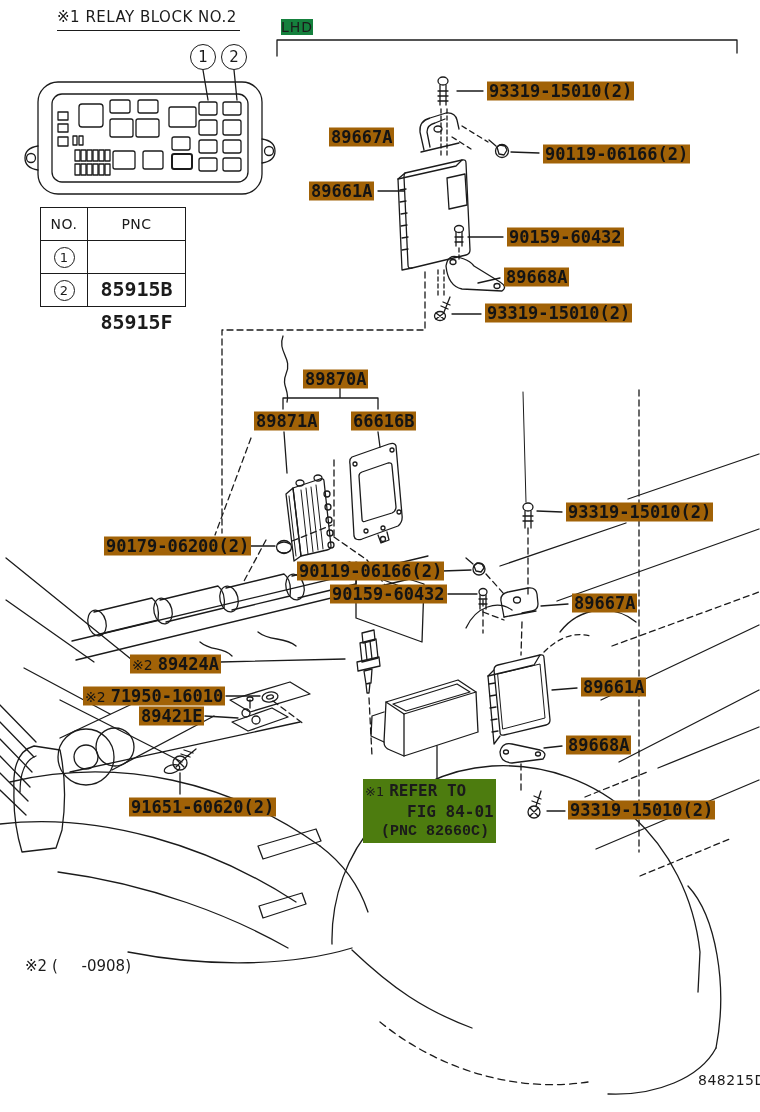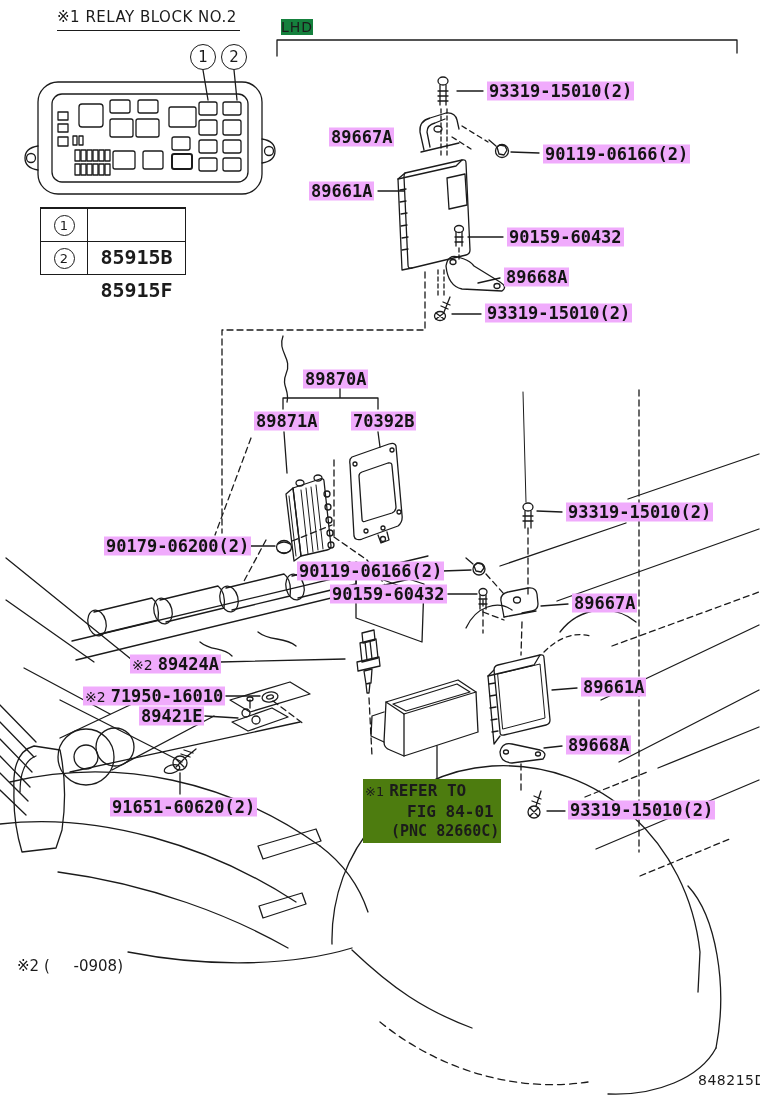--- a/index.html
+++ b/index.html
@@ -3,48 +3,48 @@
 <meta charset="utf-8">
 <style>
   * { margin:0; padding:0; box-sizing:border-box; }
   html,body { background:#ffffff; }
   body { width:760px; height:1112px; position:relative; font-family:"DejaVu Sans", sans-serif; color:#1b1b1b; }
   .canvas { position:absolute; left:0; top:0; width:760px; height:1112px; background:#fff; overflow:hidden;padding-left:48px; }
   svg.art { position:absolute; left:0; top:0; }
 
   .lbl { position:absolute; transform:translateY(-50%); font-family:"DejaVu Sans Mono", monospace;
          font-weight:700; font-size:17px; line-height:1; white-space:nowrap; color:#141414;
-         background:#f0abfc; padding:1px 2px; }
+         background:#a16207; padding:1px 2px; }
   .lbl .pre { font-family:"DejaVu Sans", sans-serif; font-weight:400; font-size:14px; margin-right:5px; }
 
   .hdr { position:absolute; left:57px; top:8px; font-size:15px; letter-spacing:.5px;
          border-bottom:1.6px solid #1b1b1b; padding:0 3px 4px 0; background:#fff; }
   .lhd { position:absolute; left:281px; top:19px; font-size:14px; letter-spacing:1px; background:#15803d; }
   .docnum { position:absolute; left:678px; top:1072px; font-size:14px; letter-spacing:.5px;margin-left:20px; }
-  .footnote { position:absolute; left:17px; top:957px; font-size:15px; white-space:pre; }
+  .footnote { position:absolute; left:25px; top:957px; font-size:15px; white-space:pre; }
 
   .callout { position:absolute; width:26px; height:26px; border:1.5px solid #1b1b1b; border-radius:50%;
              background:#fff; display:flex; align-items:center; justify-content:center; font-size:15px; }
 
   .pnc-table { position:absolute; left:40px; top:207px; width:146px; border:1.7px solid #1b1b1b; background:#fff; }
   .t-row { display:flex; height:33px; border-top:1.4px solid #1b1b1b; }
   .t-row.t-head { height:32px; border-top:none; }
   .t-cell { display:flex; align-items:center; justify-content:center; }
   .t-no { width:47px; border-right:1.4px solid #1b1b1b; }
   .t-pnc { flex:1; }
   .t-head .t-cell { font-size:14px; letter-spacing:.5px; }
   .pnc-val { font-family:"DejaVu Sans Mono", monospace; font-weight:700; font-size:20px;margin-top:48px; }
   .circ { width:21px; height:21px; border:1.4px solid #1b1b1b; border-radius:50%;
           display:flex; align-items:center; justify-content:center; font-size:13px; }
 
   .note { position:absolute; left:363px; top:779px; font-family:"DejaVu Sans Mono", monospace;
           font-weight:700; font-size:16px; line-height:1.32; background:#4d7c0f; padding:1px 2px; }
   .note .pre { font-family:"DejaVu Sans", sans-serif; font-weight:400; font-size:13px; margin-right:5px; }
   .note .l2 { margin-left:42px; }
-  .note .l3 { margin-left:26px; font-size:15px; }
+  .note .l3 { margin-left:16px; font-size:15px;font-family:Liberation Mono, monospace; }
 </style>
 </head>
 <body>
 
 <div class="canvas">
 
 <svg class="art" width="760" height="1112" viewBox="0 0 760 1112" stroke="#1b1b1b" fill="none" stroke-width="1.3" stroke-linecap="round" stroke-linejoin="round">
 
   <g>
     <path d="M277,56 L277,40 L737,40 L737,53"></path>
@@ -344,20 +344,24 @@
 
 </svg>
 
 <div class="hdr">※1 RELAY BLOCK NO.2</div>
 <div class="lhd">LHD</div>
 
 <div class="callout" style="left:190px;top:44px">1</div>
 <div class="callout" style="left:221px;top:44px">2</div>
 
 <div class="pnc-table">
+  <div class="t-row t-head">
+    <div class="t-cell t-no">NO.</div>
+    <div class="t-cell t-pnc">PNC</div>
+  </div>
   <div class="t-row">
     <div class="t-cell t-no">
           <span class="circ">1</span>
         </div>
     <div class="t-cell t-pnc pnc-val">85915B</div>
   </div>
   <div class="t-row">
     <div class="t-cell t-no">
           <span class="circ">2</span>
         </div>
@@ -367,35 +371,35 @@
 
 <div class="lbl" style="left:487px;top:91px">93319-15010(2)</div>
 <div class="lbl" style="left:329px;top:137px">89667A</div>
 <div class="lbl" style="left:543px;top:154px">90119-06166(2)</div>
 <div class="lbl" style="left:309px;top:191px">89661A</div>
 <div class="lbl" style="left:507px;top:237px">90159-60432</div>
 <div class="lbl" style="left:504px;top:277px">89668A</div>
 <div class="lbl" style="left:485px;top:313px">93319-15010(2)</div>
 <div class="lbl" style="left:303px;top:379px">89870A</div>
 <div class="lbl" style="left:254px;top:421px">89871A</div>
-<div class="lbl" style="left:351px;top:421px">70392B</div>
+<div class="lbl" style="left:351px;top:421px">66616B</div>
 <div class="lbl" style="left:104px;top:546px">90179-06200(2)</div>
 <div class="lbl" style="left:566px;top:512px">93319-15010(2)</div>
 <div class="lbl" style="left:297px;top:571px">90119-06166(2)</div>
 <div class="lbl" style="left:330px;top:594px">90159-60432</div>
 <div class="lbl" style="left:572px;top:603px">89667A</div>
 
 <div class="lbl" style="left:130px;top:664px">
   <span class="pre">※2</span><span>89424A</span>
 </div>
 <div class="lbl" style="left:83px;top:696px">
   <span class="pre">※2</span><span>71950-16010</span>
 </div>
 <div class="lbl" style="left:139px;top:716px">89421E</div>
-<div class="lbl" style="left:110px;top:807px">91651-60620(2)</div>
+<div class="lbl" style="left:129px;top:807px">91651-60620(2)</div>
 
 <div class="lbl" style="left:581px;top:687px">89661A</div>
 <div class="lbl" style="left:566px;top:745px">89668A</div>
 <div class="lbl" style="left:568px;top:810px">93319-15010(2)</div>
 
 <div class="note">
   <div><span class="pre">※1</span><span>REFER TO</span></div>
   <div class="l2">FIG 84-01</div>
   <div class="l3">(PNC 82660C)</div>
 </div>

